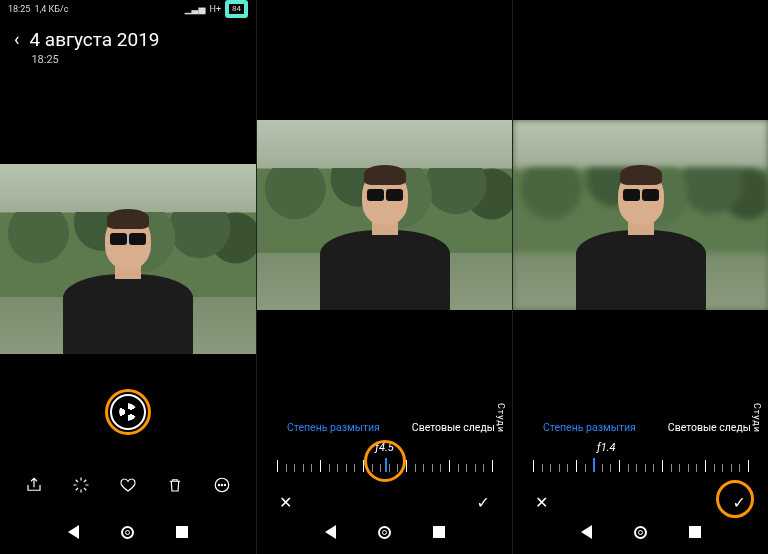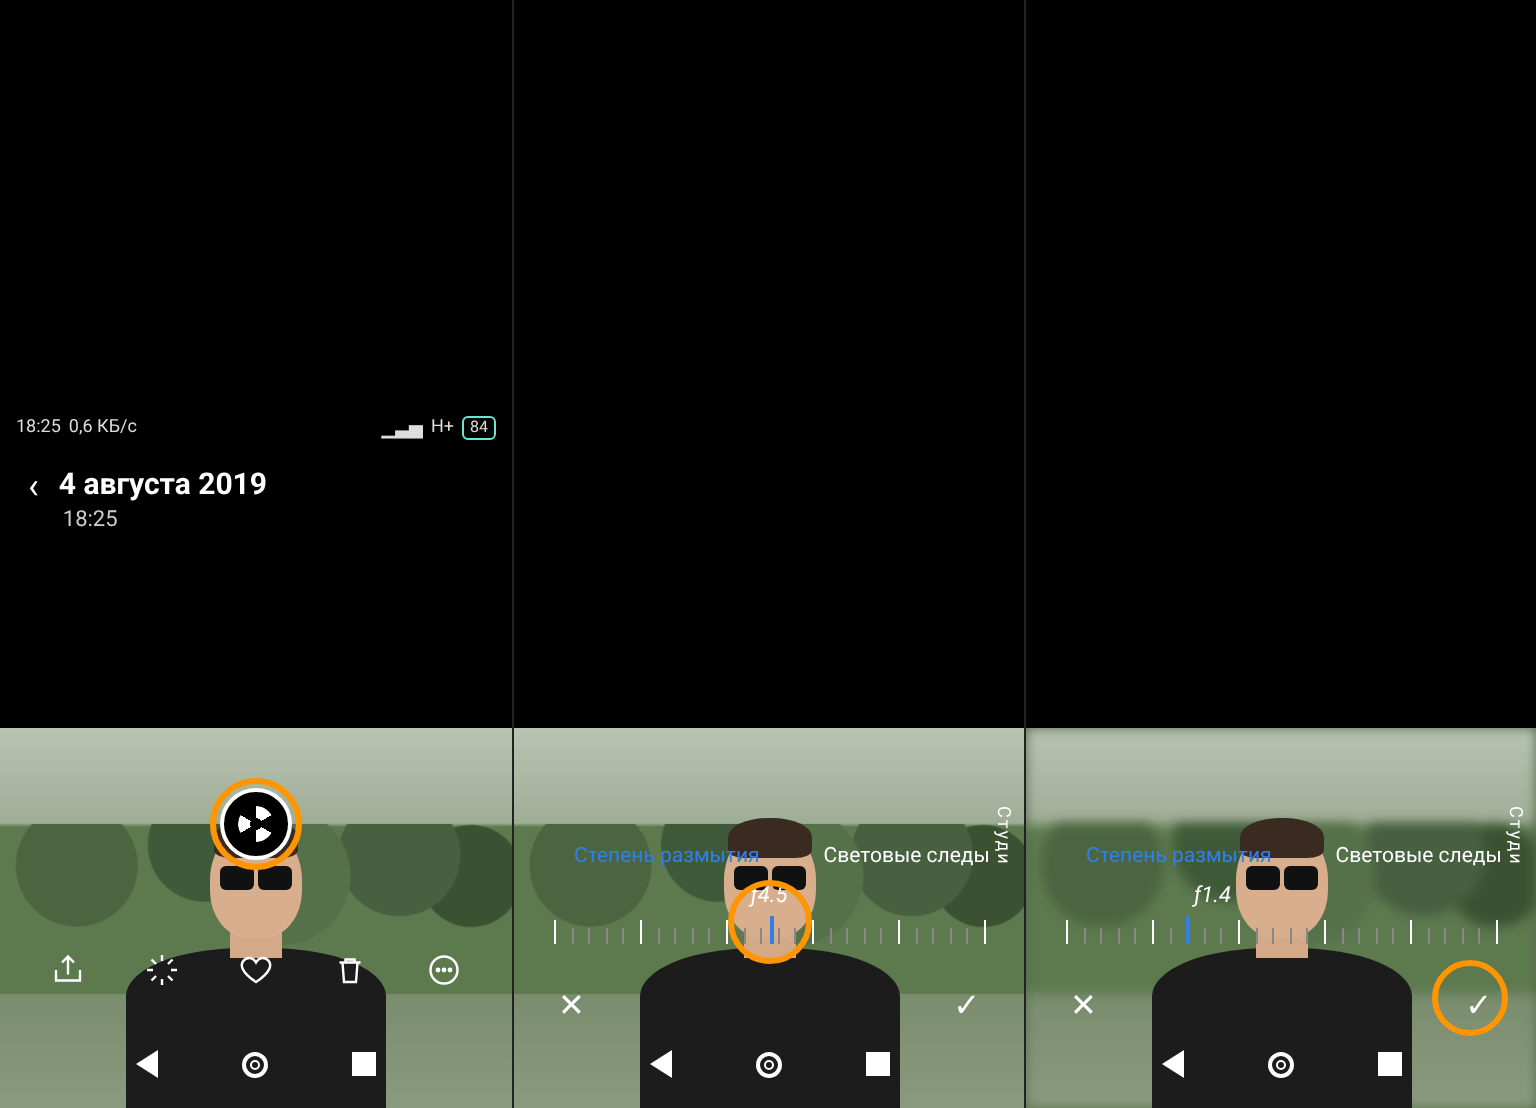--- a/index.html
+++ b/index.html
@@ -1,25 +1,25 @@
 <!DOCTYPE html>
 <html><head>
 <meta charset="utf-8">
 <style>
   * { box-sizing: border-box; margin: 0; padding: 0; }
   body { width: 768px; height: 554px; background: #000; display: flex; font-family: -apple-system, Roboto, sans-serif; color: #fff; overflow: hidden; }
-  .screen { width: 256px; height: 554px; position: relative; background: #000; display: flex; flex-direction: column; justify-content: flex-end; }
+  .screen { width: 256px; height: 554px; position: relative; background: #000; display: flex; flex-direction: column; }
   .screen + .screen { border-left: 1px solid #222; }
   .statusbar { height: 18px; display: flex; justify-content: space-between; align-items: center; padding: 0 8px; font-size: 9px; color: #ddd; }
   .sb-left { display: flex; gap: 4px; }
   .sb-right { display: flex; gap: 4px; align-items: center; }
-  .batt { border: 1px solid #5eead4; border-radius: 3px; padding: 0 3px; font-size: 8px; line-height: 10px; }
+  .batt { border: 4px solid #5eead4; border-radius: 3px; padding: 0 3px; font-size: 8px; line-height: 10px; }
   .header { padding: 10px 14px 6px; display: flex; align-items: flex-start; gap: 10px; }
   .back { font-size: 18px; line-height: 1; margin-top: 2px; }
-  .title { font-size: 15px; font-weight: 700; }
+  .title { font-size: 19px; font-weight: 400; }
   .subtitle { font-size: 11px; color: #ccc; margin-top: 2px; margin-left: 2px; }
   .photo-area { flex: none; width: 100%; background: #556b4a; position: relative; overflow: hidden; }
   .s1 .photo-area { height: 190px; margin-top: 92px; }
   .s2 .photo-area, .s3 .photo-area { height: 190px; margin-top: 120px; }
   
   .bg-sky { position: absolute; inset: 0; background: linear-gradient(#b8c4b2 0%, #a0ad96 25%, #5d7a4f 26%, #5d7a4f 100%); }
   .trees { position: absolute; top: 25%; left: 0; right: 0; height: 55%; background:
     radial-gradient(circle at 15% 20%, #4a6540 0 30px, transparent 31px),
     radial-gradient(circle at 40% 10%, #3f5a38 0 28px, transparent 29px),
     radial-gradient(circle at 55% 25%, #55714a 0 34px, transparent 35px),
@@ -66,21 +66,21 @@
   .edit-actions { position: absolute; bottom: 42px; left: 0; right: 0; display: flex; justify-content: space-between; padding: 0 22px; font-size: 16px; }
   svg { display: block; }
 </style>
 </head>
 <body>
 
 <div class="screen s1">
   <div class="statusbar">
     <div class="sb-left">
       <span>18:25</span>
-      <span>0,6 КБ/с</span>
+      <span>1,4 КБ/с</span>
     </div>
     <div class="sb-right">
       <span>▁▃▅</span>
       <span>H+</span>
       <span class="batt">84</span>
     </div>
   </div>
   <div class="header">
     <span class="back">‹</span>
     <div>

